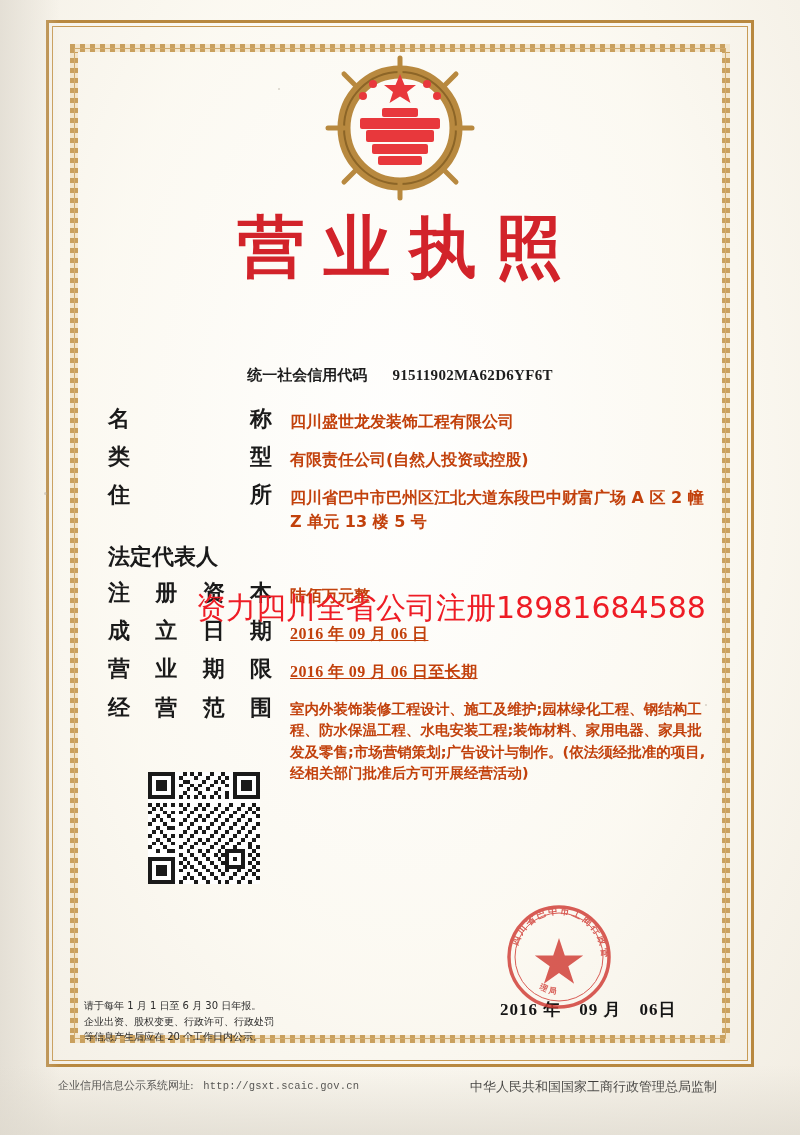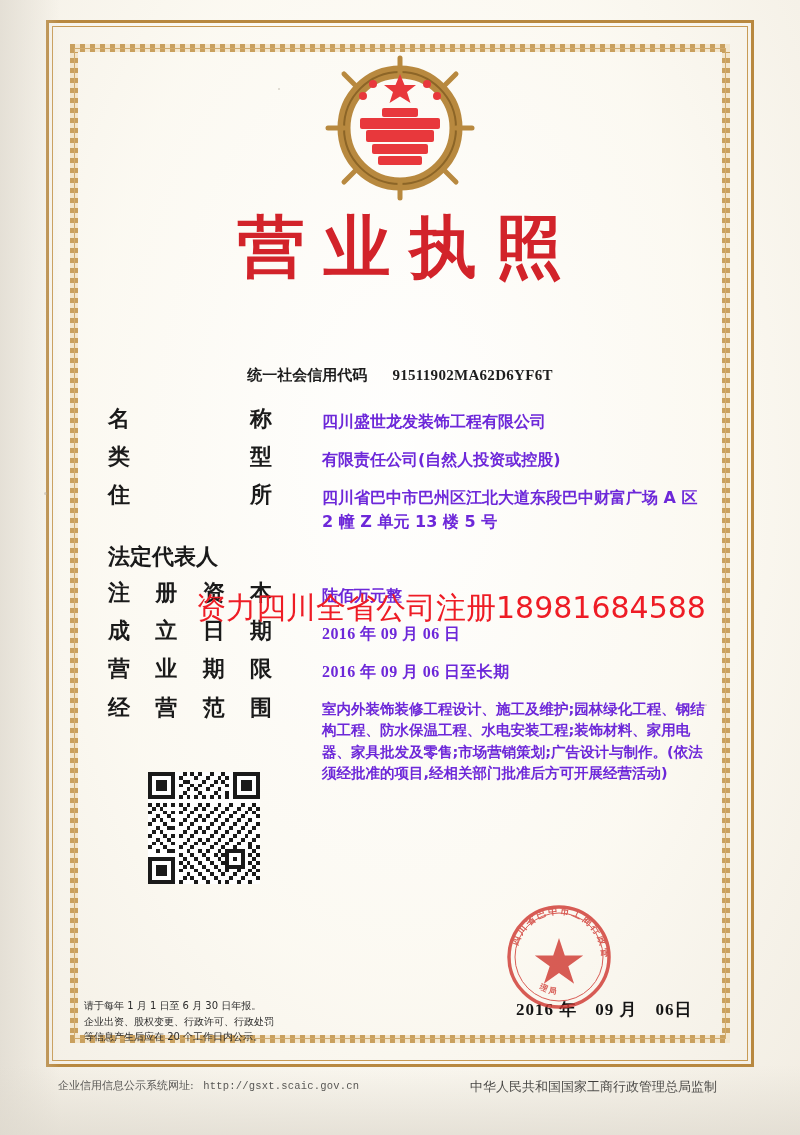--- a/index.html
+++ b/index.html
@@ -157,34 +157,34 @@
     display: flex;
     justify-content: space-between;
     padding-right: 18px;
     box-sizing: border-box;
   }
   .value {
     flex: 1;
     font-family: "DejaVu Sans", sans-serif;
     font-size: 16px;
     font-weight: bold;
-    color: #6d28d9;
+    color: #c2410c;
     line-height: 1.45;
     padding-top: 4px;
-    margin-left: 32px;
   }
   .value.small {
     font-size: 14.5px;
     line-height: 1.48;
   }
   .value.serifnum {
     font-family: "Liberation Serif", serif;
     font-weight: bold;
     font-size: 16px;
     letter-spacing: 0.4px;
+    text-decoration: underline;
   }
 
   
   .watermark {
     position: absolute;
     left: 196px;
     top: 588px;
     font-family: "DejaVu Sans", sans-serif;
     font-size: 30px;
     font-weight: normal;
@@ -216,21 +216,20 @@
   }
   .issue-date {
     position: absolute;
     left: 500px;
     top: 998px;
     font-family: "Liberation Serif", serif;
     font-weight: bold;
     font-size: 17px;
     color: #151515;
     letter-spacing: 1px;
-    margin-left: 16px;
   }
 
   
   .seal {
     position: absolute;
     left: 500px;
     top: 898px;
     width: 118px;
     height: 118px;
     opacity: 0.82;

